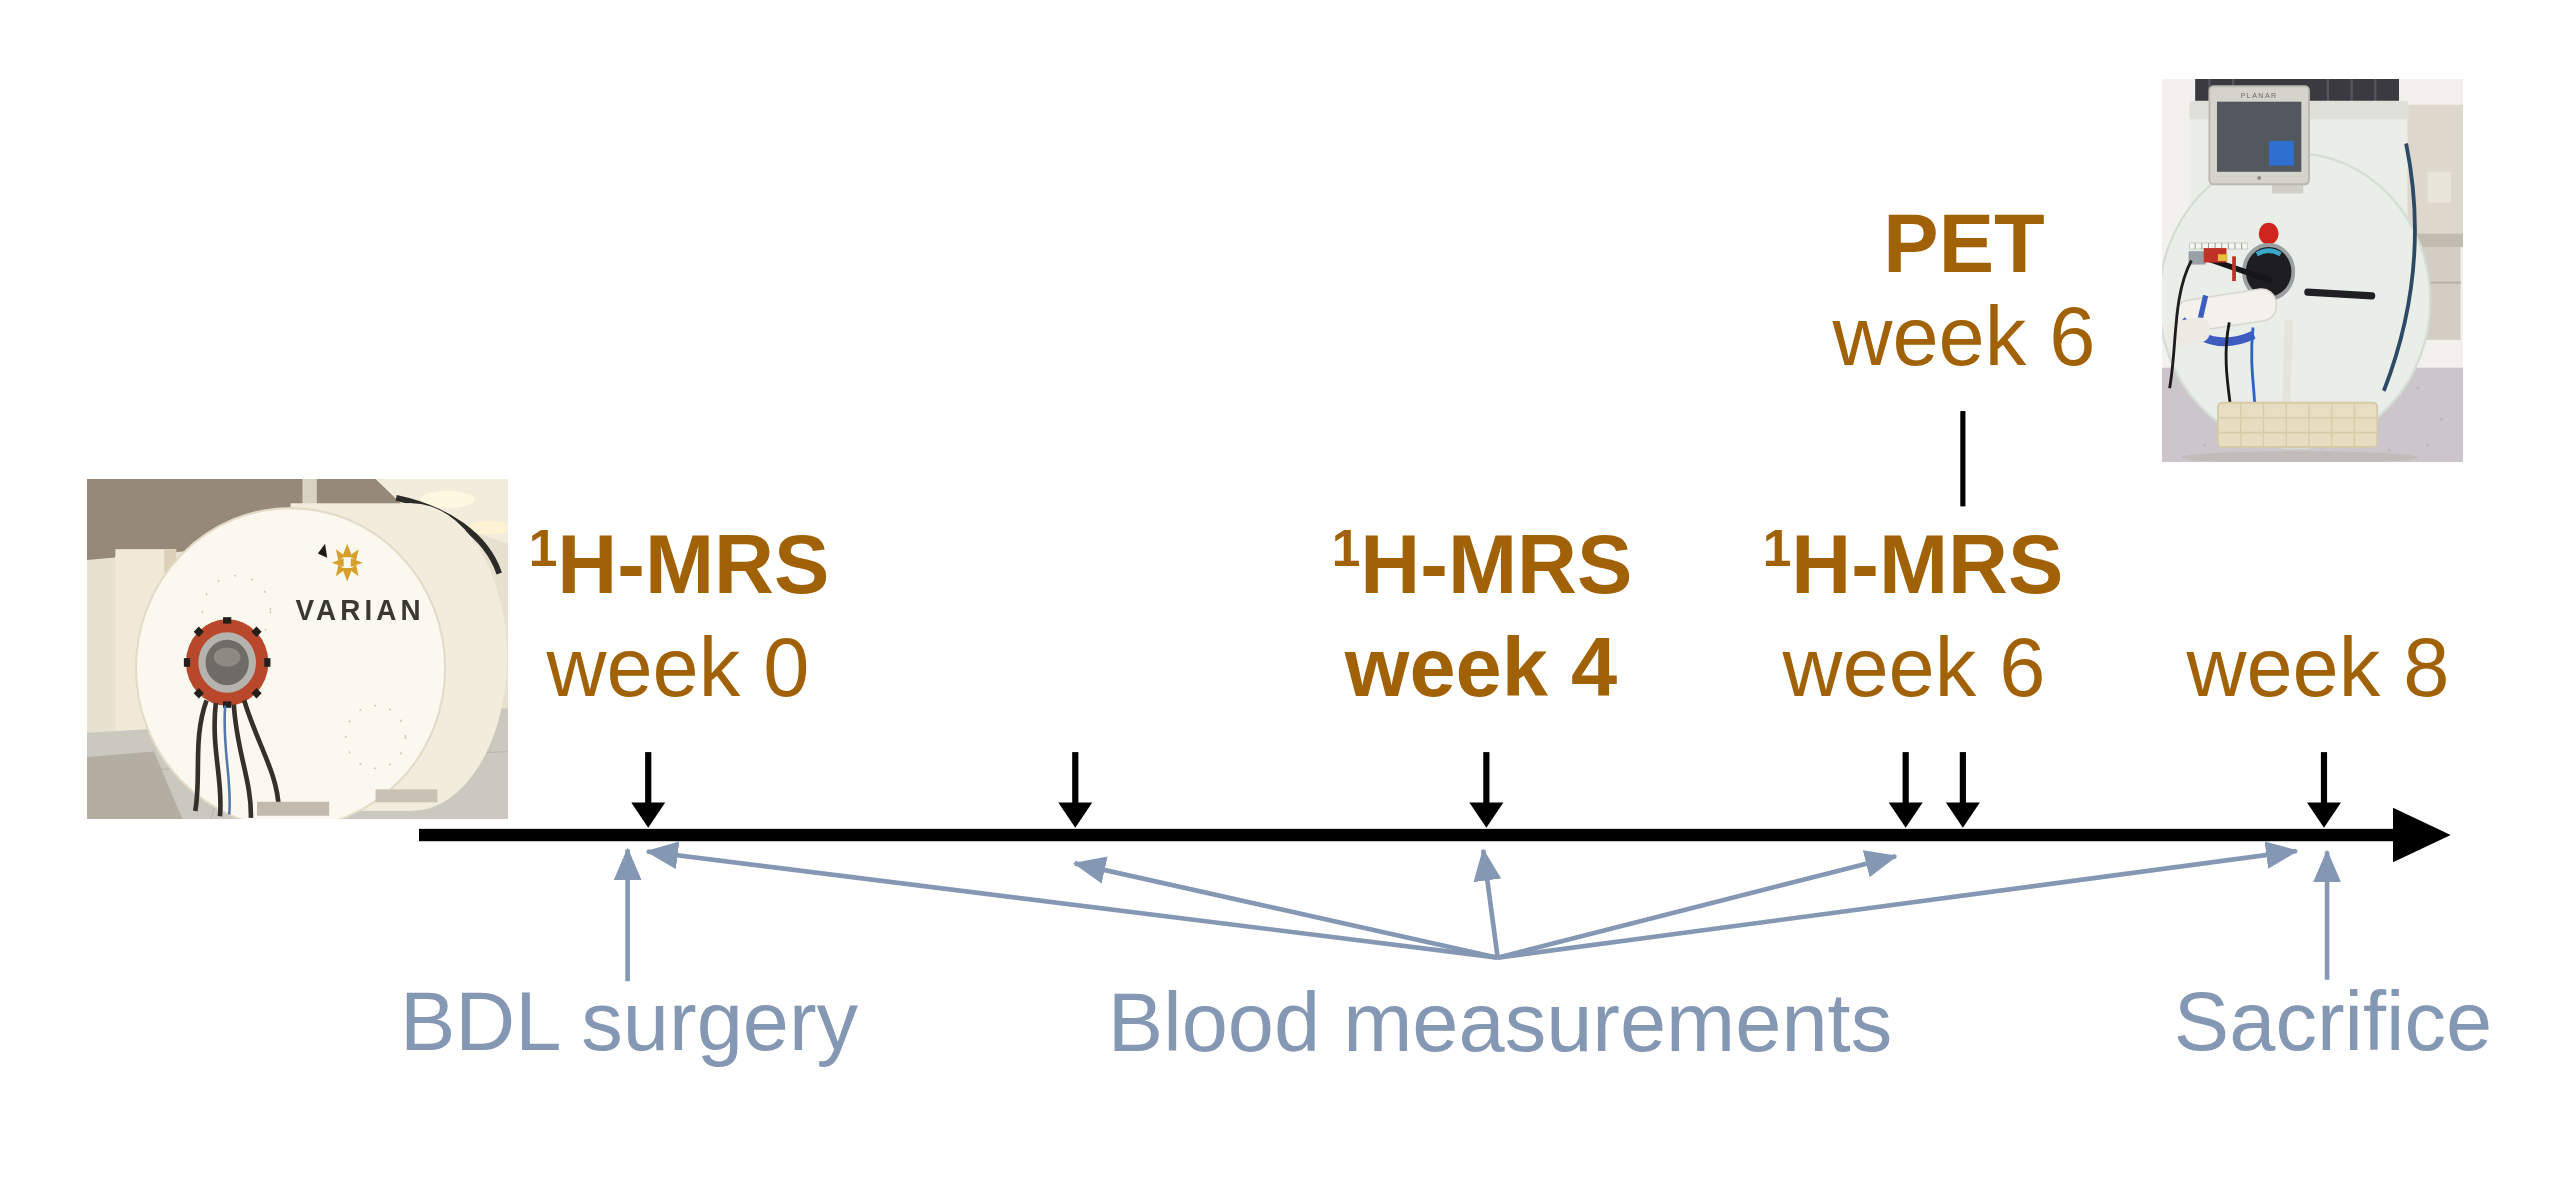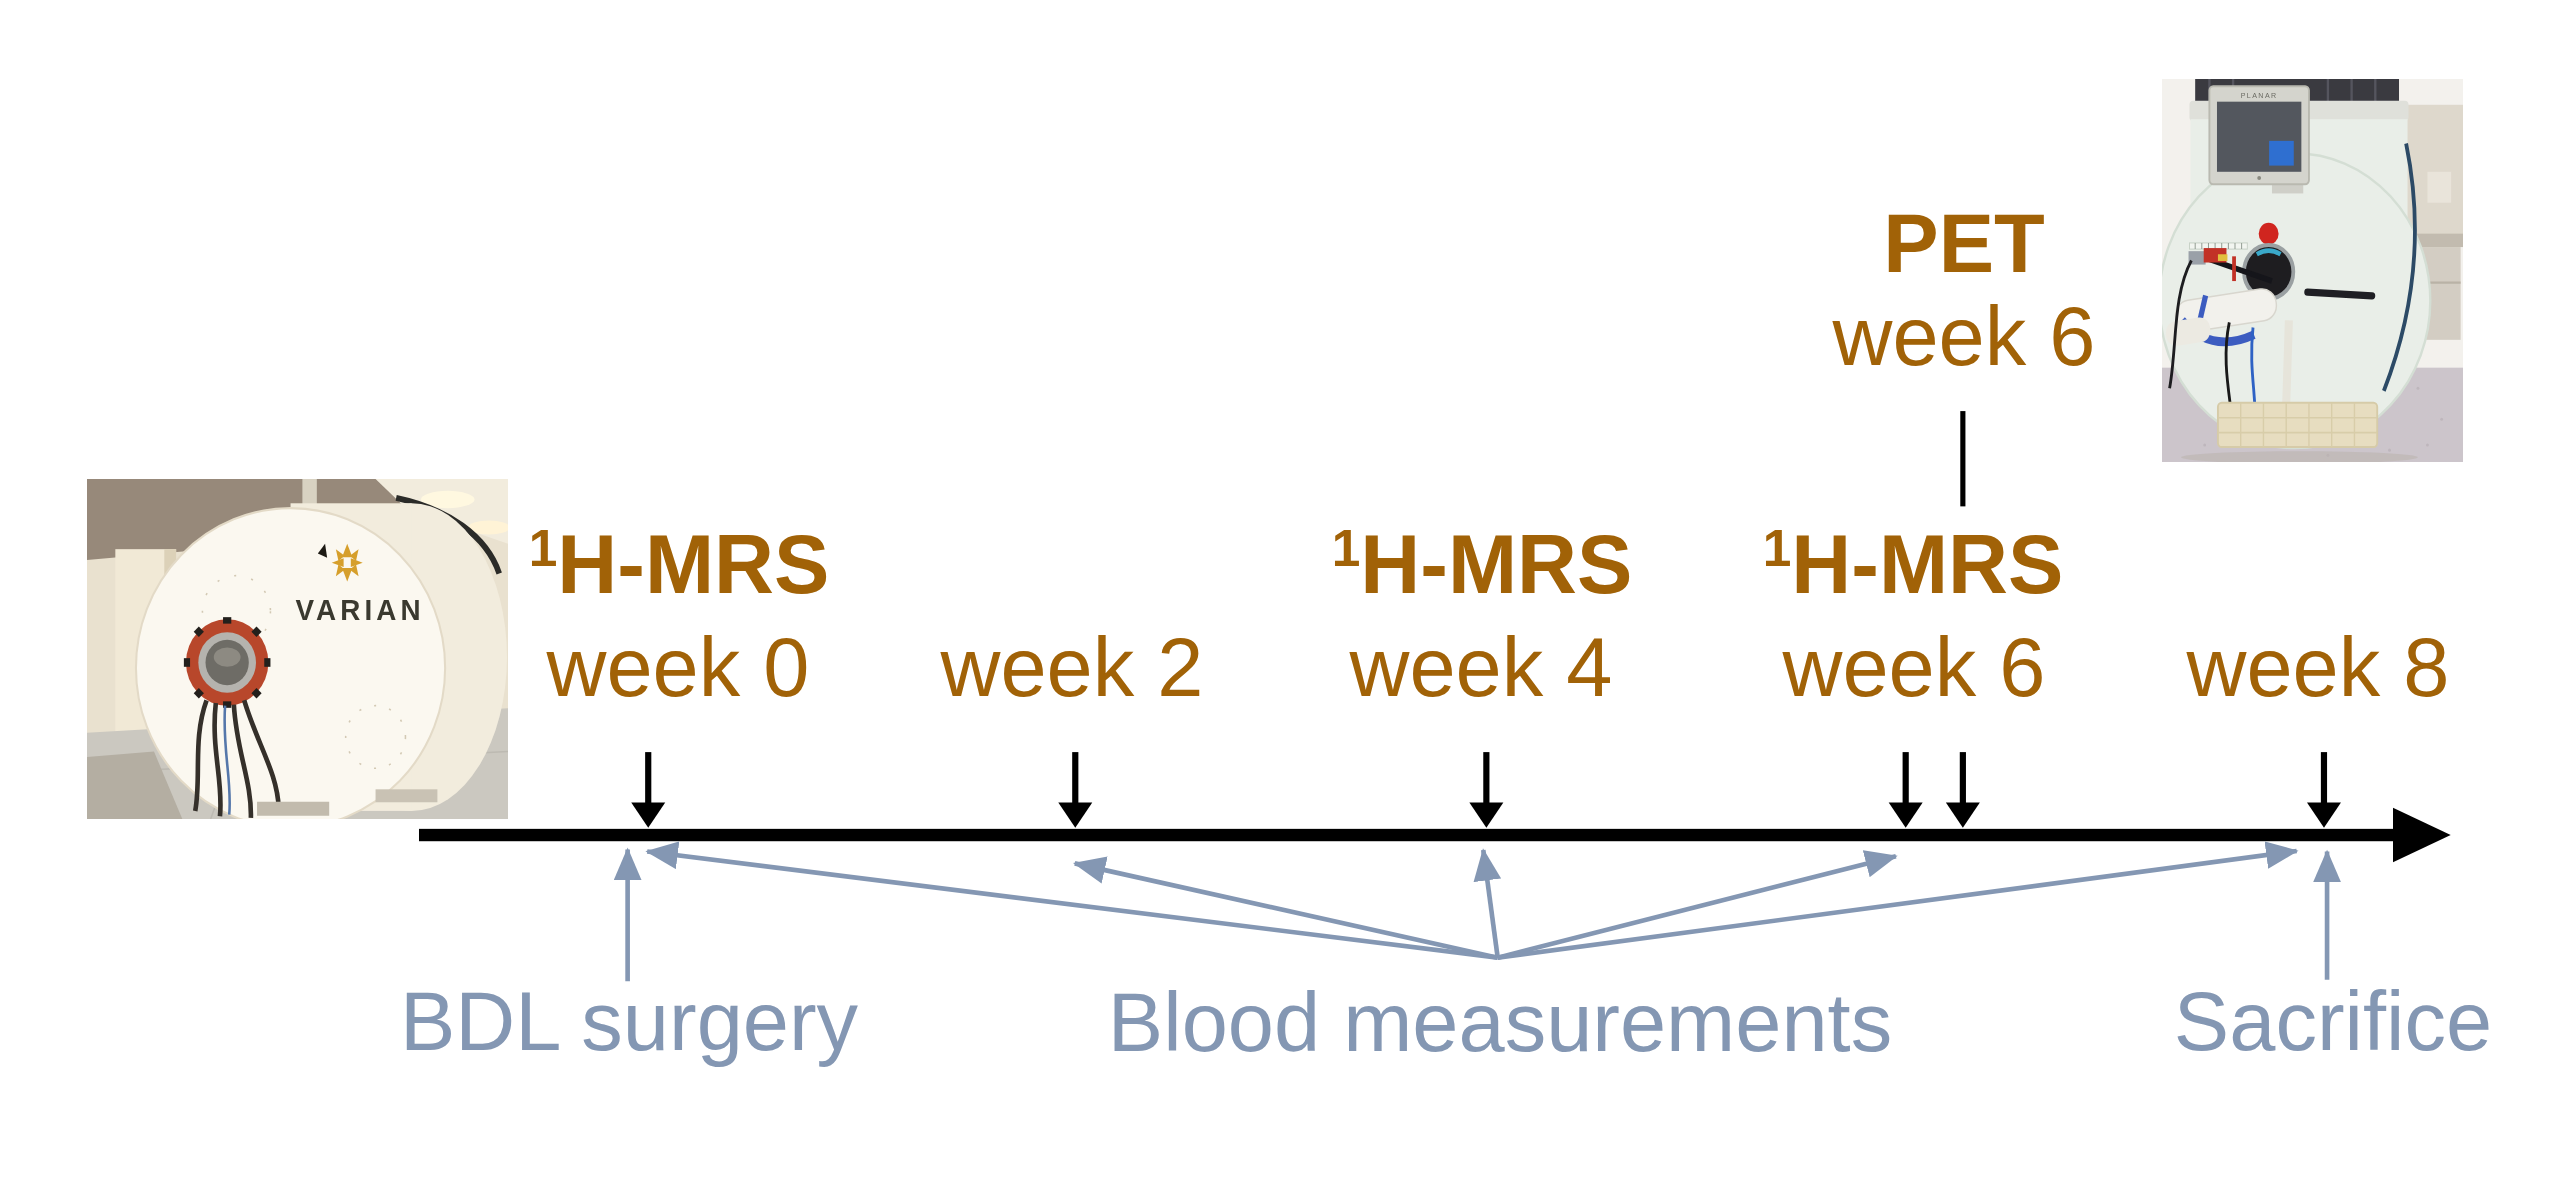--- a/index.html
+++ b/index.html
@@ -202,22 +202,21 @@
     <span class="sup">1</span><span>H-MRS</span>
   </div>
   <div class="lbl bold" style="left:1482px;top:517px;">
     <span class="sup">1</span><span>H-MRS</span>
   </div>
   <div class="lbl bold" style="left:1913px;top:517px;">
     <span class="sup">1</span><span>H-MRS</span>
   </div>
 
   <div class="lbl" style="left:678px;top:620px;">week 0</div>
-  <div class="lbl" style="left:1072px;top:620px;">week 2</div>
-  <div class="lbl" style="left:1481px;top:620px;">week 4</div>
+  <div class="lbl" style="left:1481px;top:620px;font-weight:bold;">week 4</div>
   <div class="lbl" style="left:1914px;top:620px;">week 6</div>
   <div class="lbl" style="left:2318px;top:620px;">week 8</div>
 
   <div class="lbl blue" style="left:629px;top:974px;">BDL surgery</div>
   <div class="lbl blue" style="left:2333px;top:974px;">Sacrifice</div>
   <div class="lbl blue" style="left:1500px;top:975px;">Blood measurements</div>
 
   <svg id="overlay" viewBox="0 0 5194 2312" width="2676" height="1191">
       <defs>
         <marker id="bh" markerUnits="strokeWidth" markerWidth="7.5" markerHeight="6" refX="6.6" refY="3" orient="auto">

